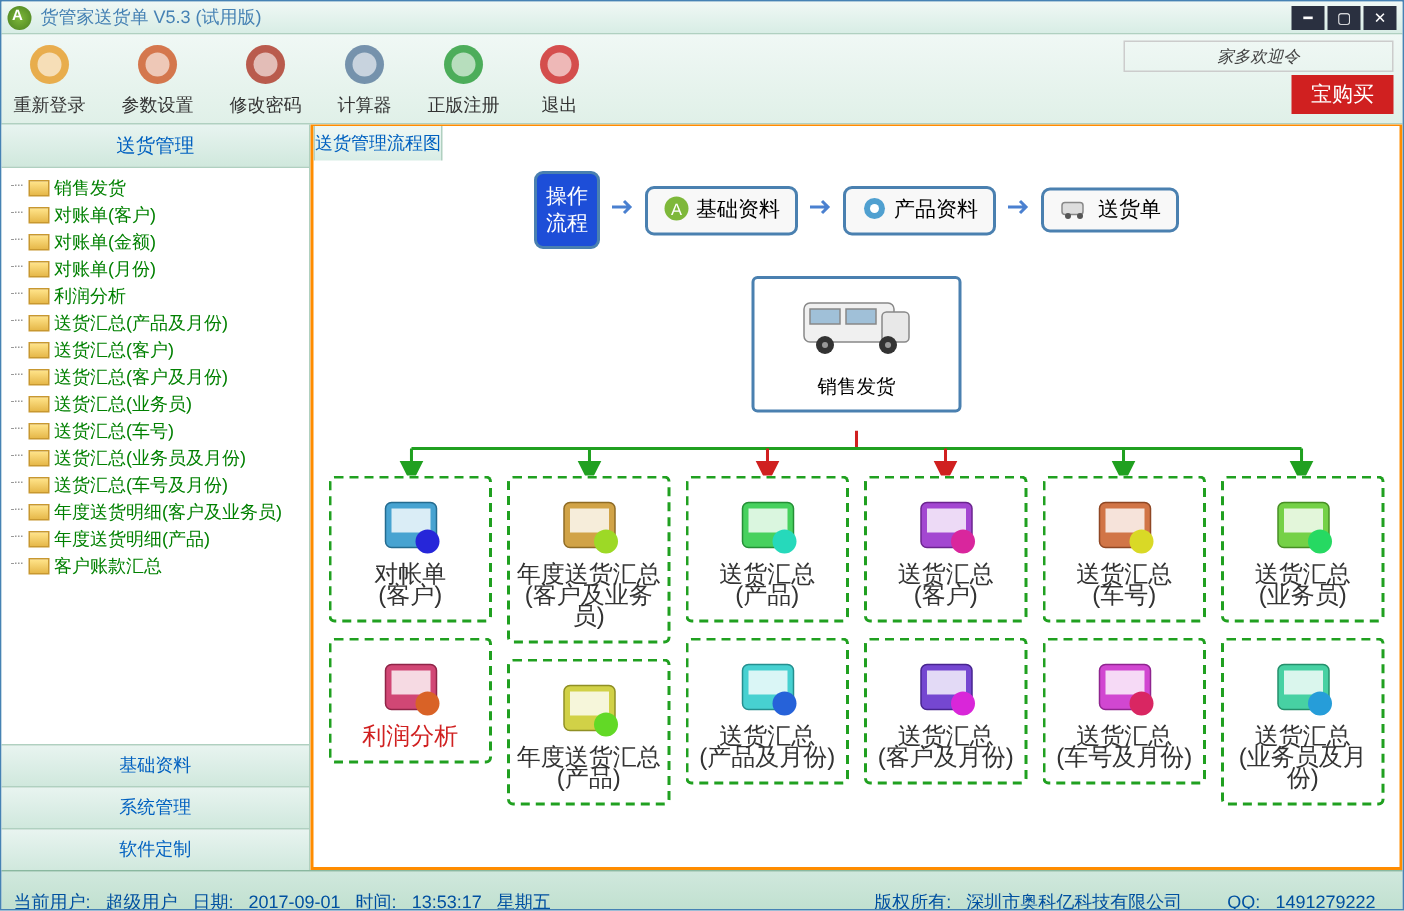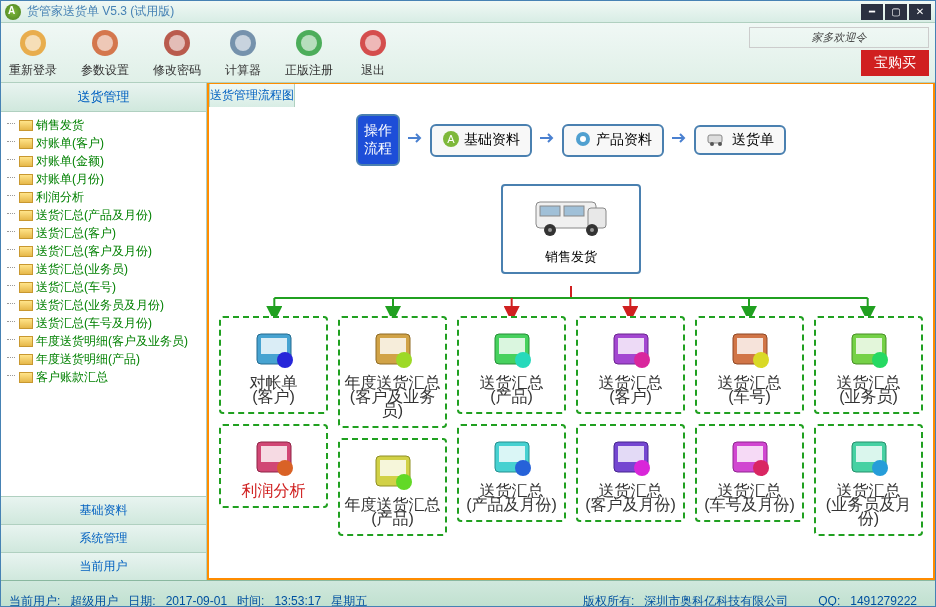--- a/index.html
+++ b/index.html
@@ -179,21 +179,21 @@
           <span>年度送货明细(产品)</span>
         </div>
         <div class="tree-item">
           <span class="folder"></span>
           <span>客户账款汇总</span>
         </div>
       </div>
     <div id="side-sections">
         <div class="side-section">基础资料</div>
         <div class="side-section">系统管理</div>
-        <div class="side-section">当前用户</div>
+        <div class="side-section">软件定制</div>
       </div>
   </div>
 
   <div class="content">
     <div class="tab">送货管理流程图</div>
     <div class="flow">
 
       <div class="process-bar">
         <div class="process-box process-start" style="white-space:pre">操作
 流程</div>

